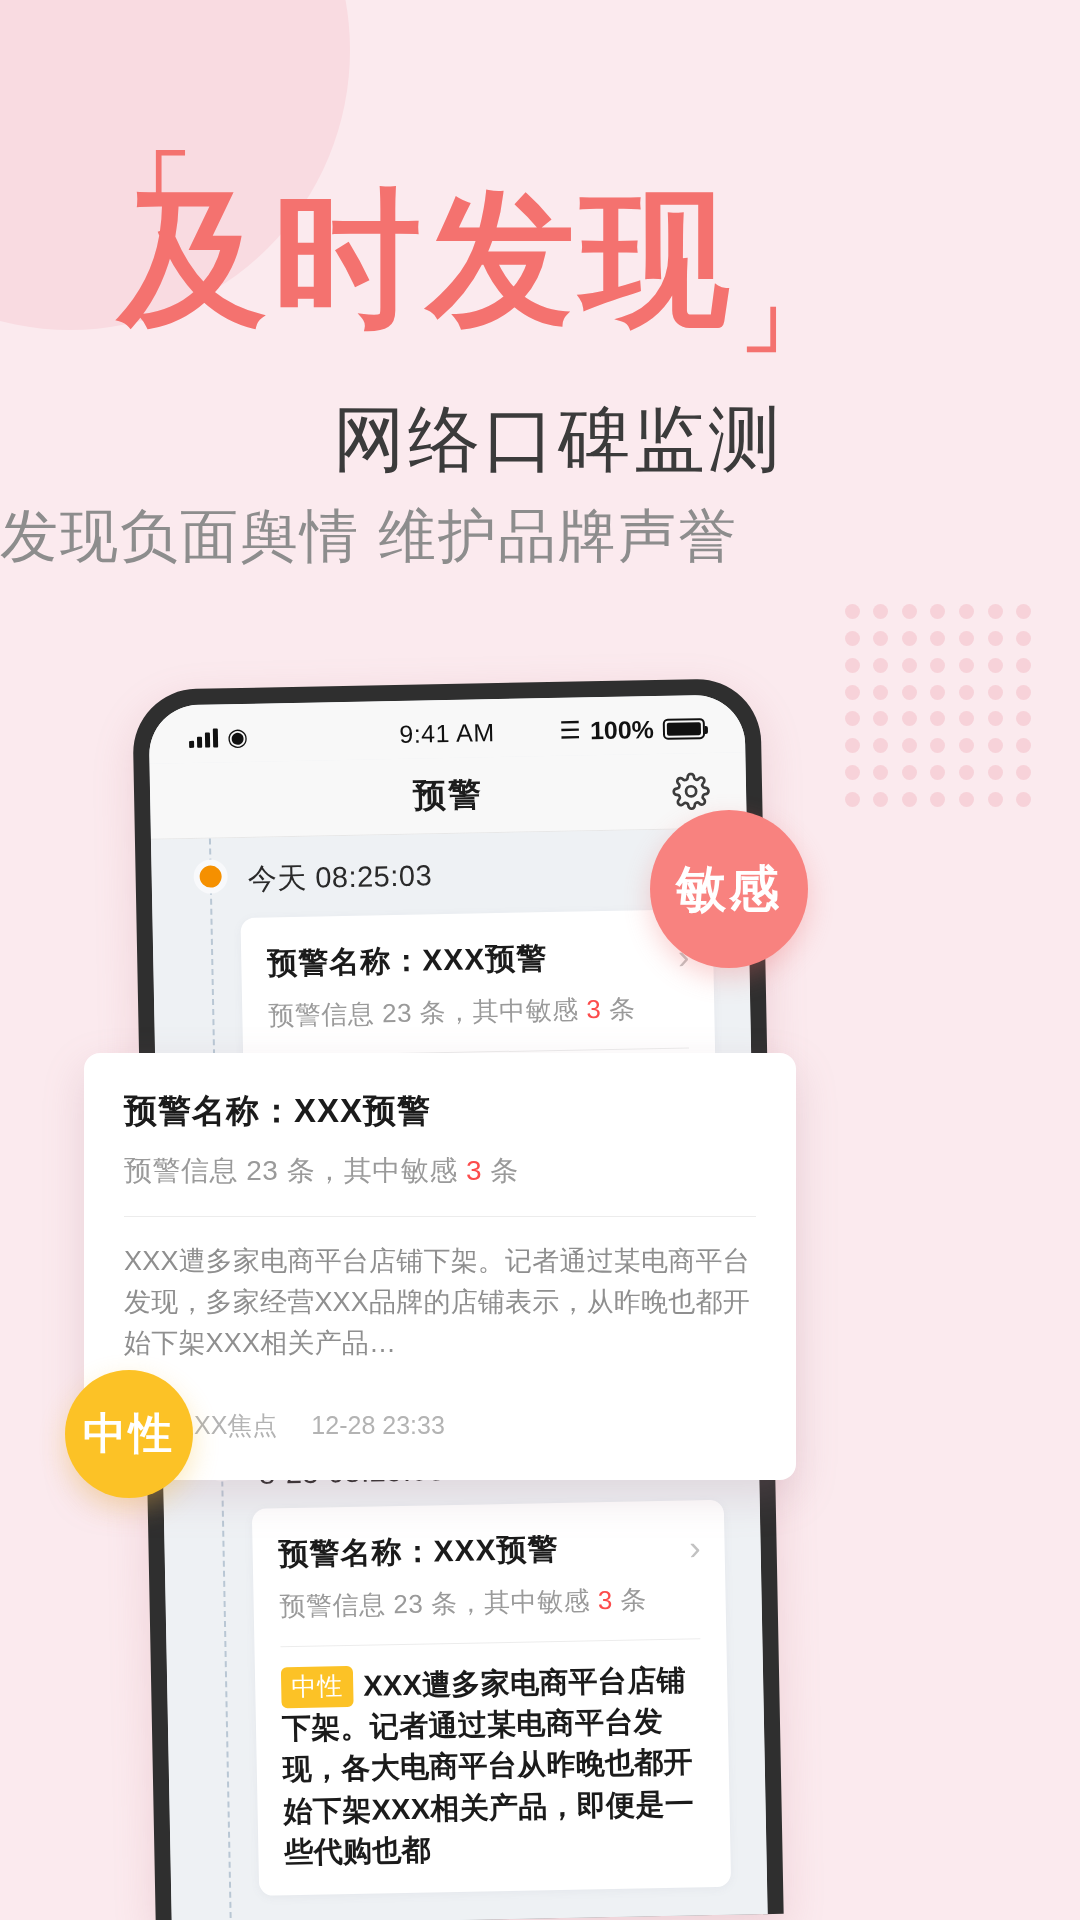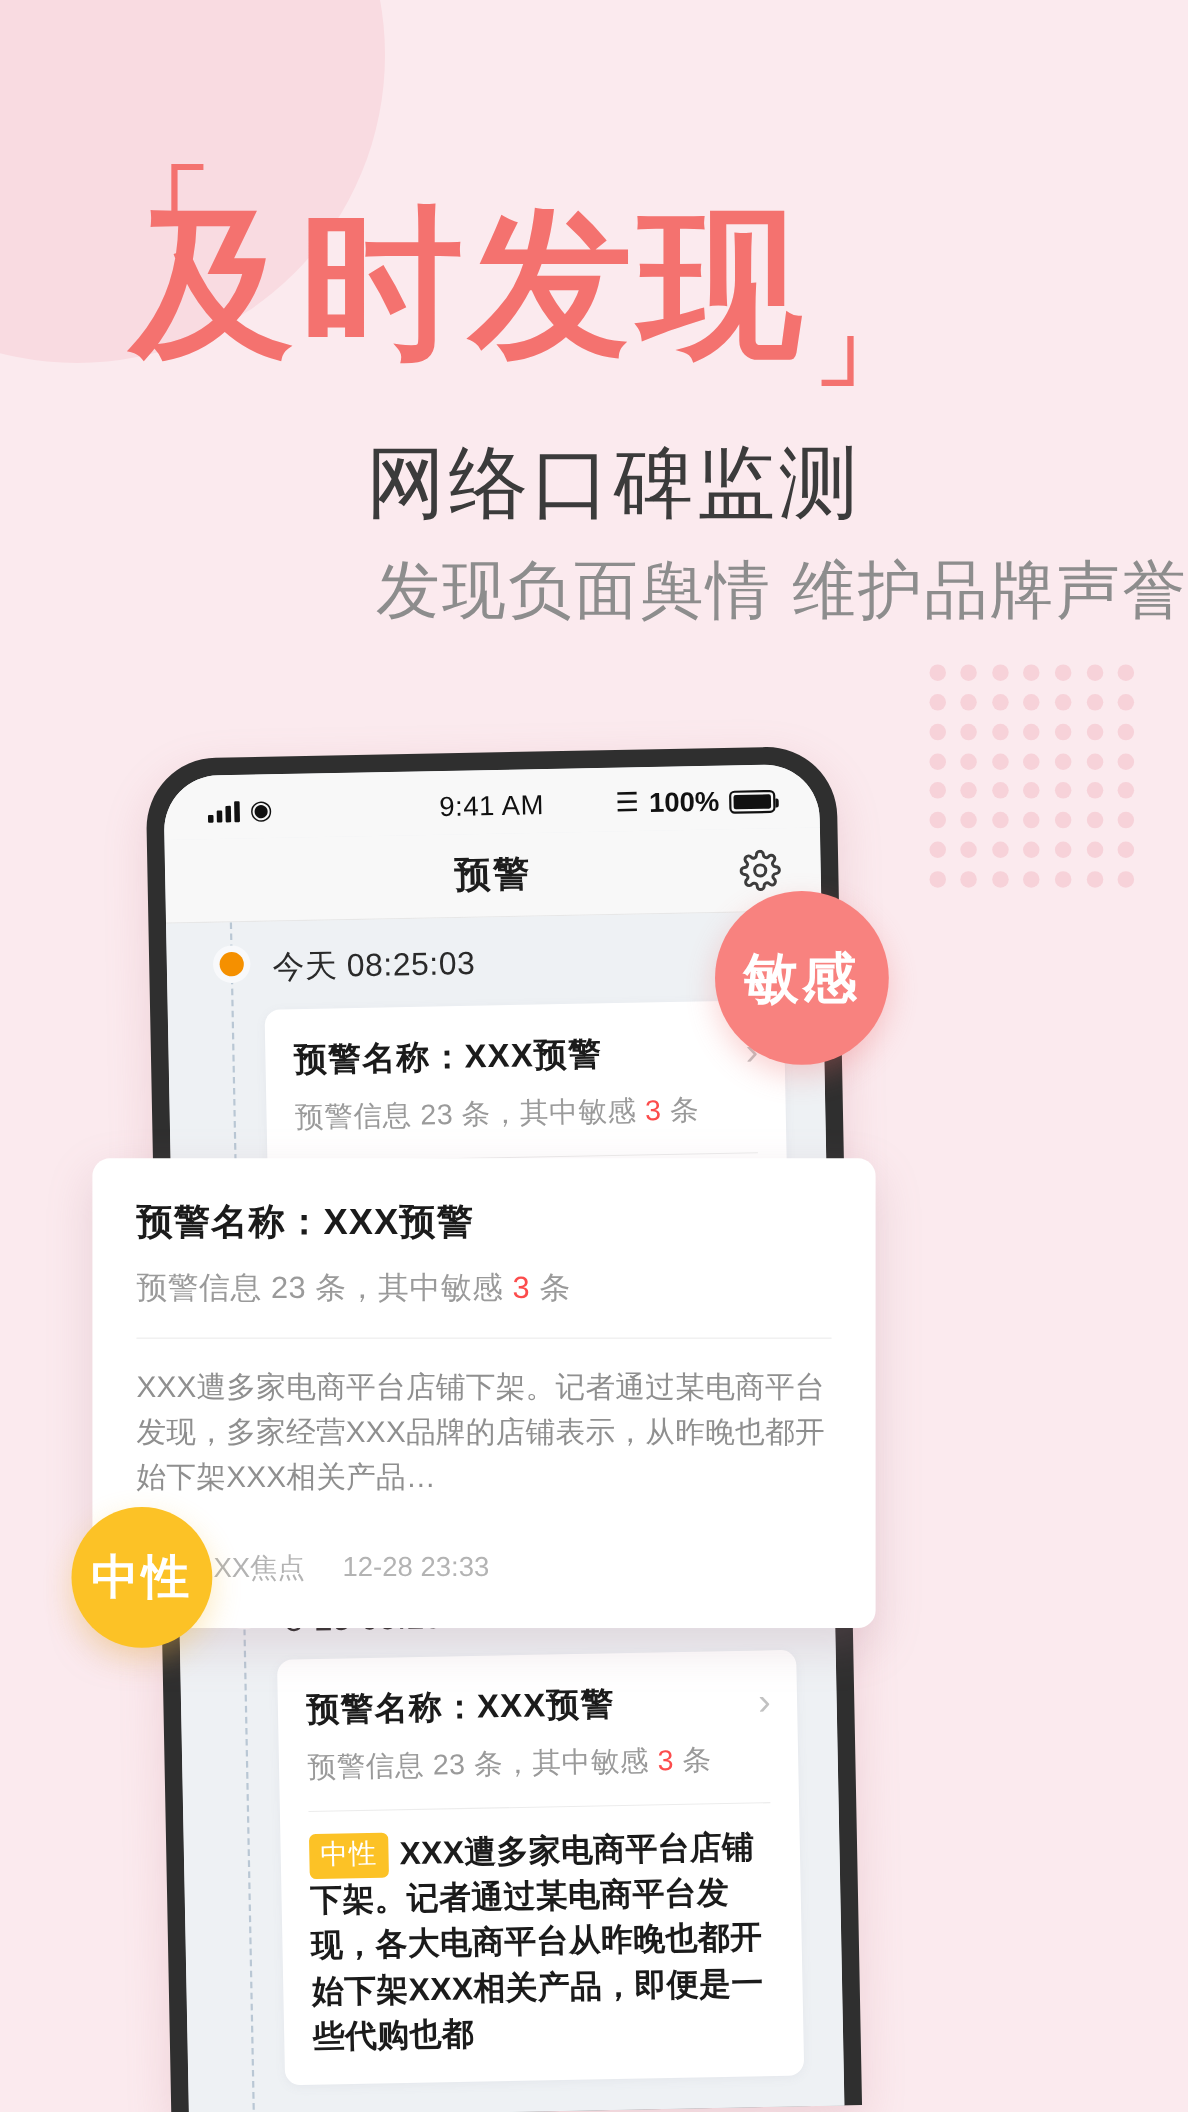--- a/index.html
+++ b/index.html
@@ -58,21 +58,21 @@
     text-align:center;
     font-size:72px;
     font-weight:400;
     color:#3b3b3b;
     letter-spacing:3px;
     white-space:nowrap;
     padding-left:36px;
   }
   .subhead2 {
     position:absolute; left:0; top:498px; width:1080px;
-    text-align:right;
+    text-align:left;
     font-size:58px;
     font-weight:400;
     color:#8d8d8d;
     letter-spacing:2px;
     white-space:nowrap;
   }
 
   
   .phone {
     position:absolute;

